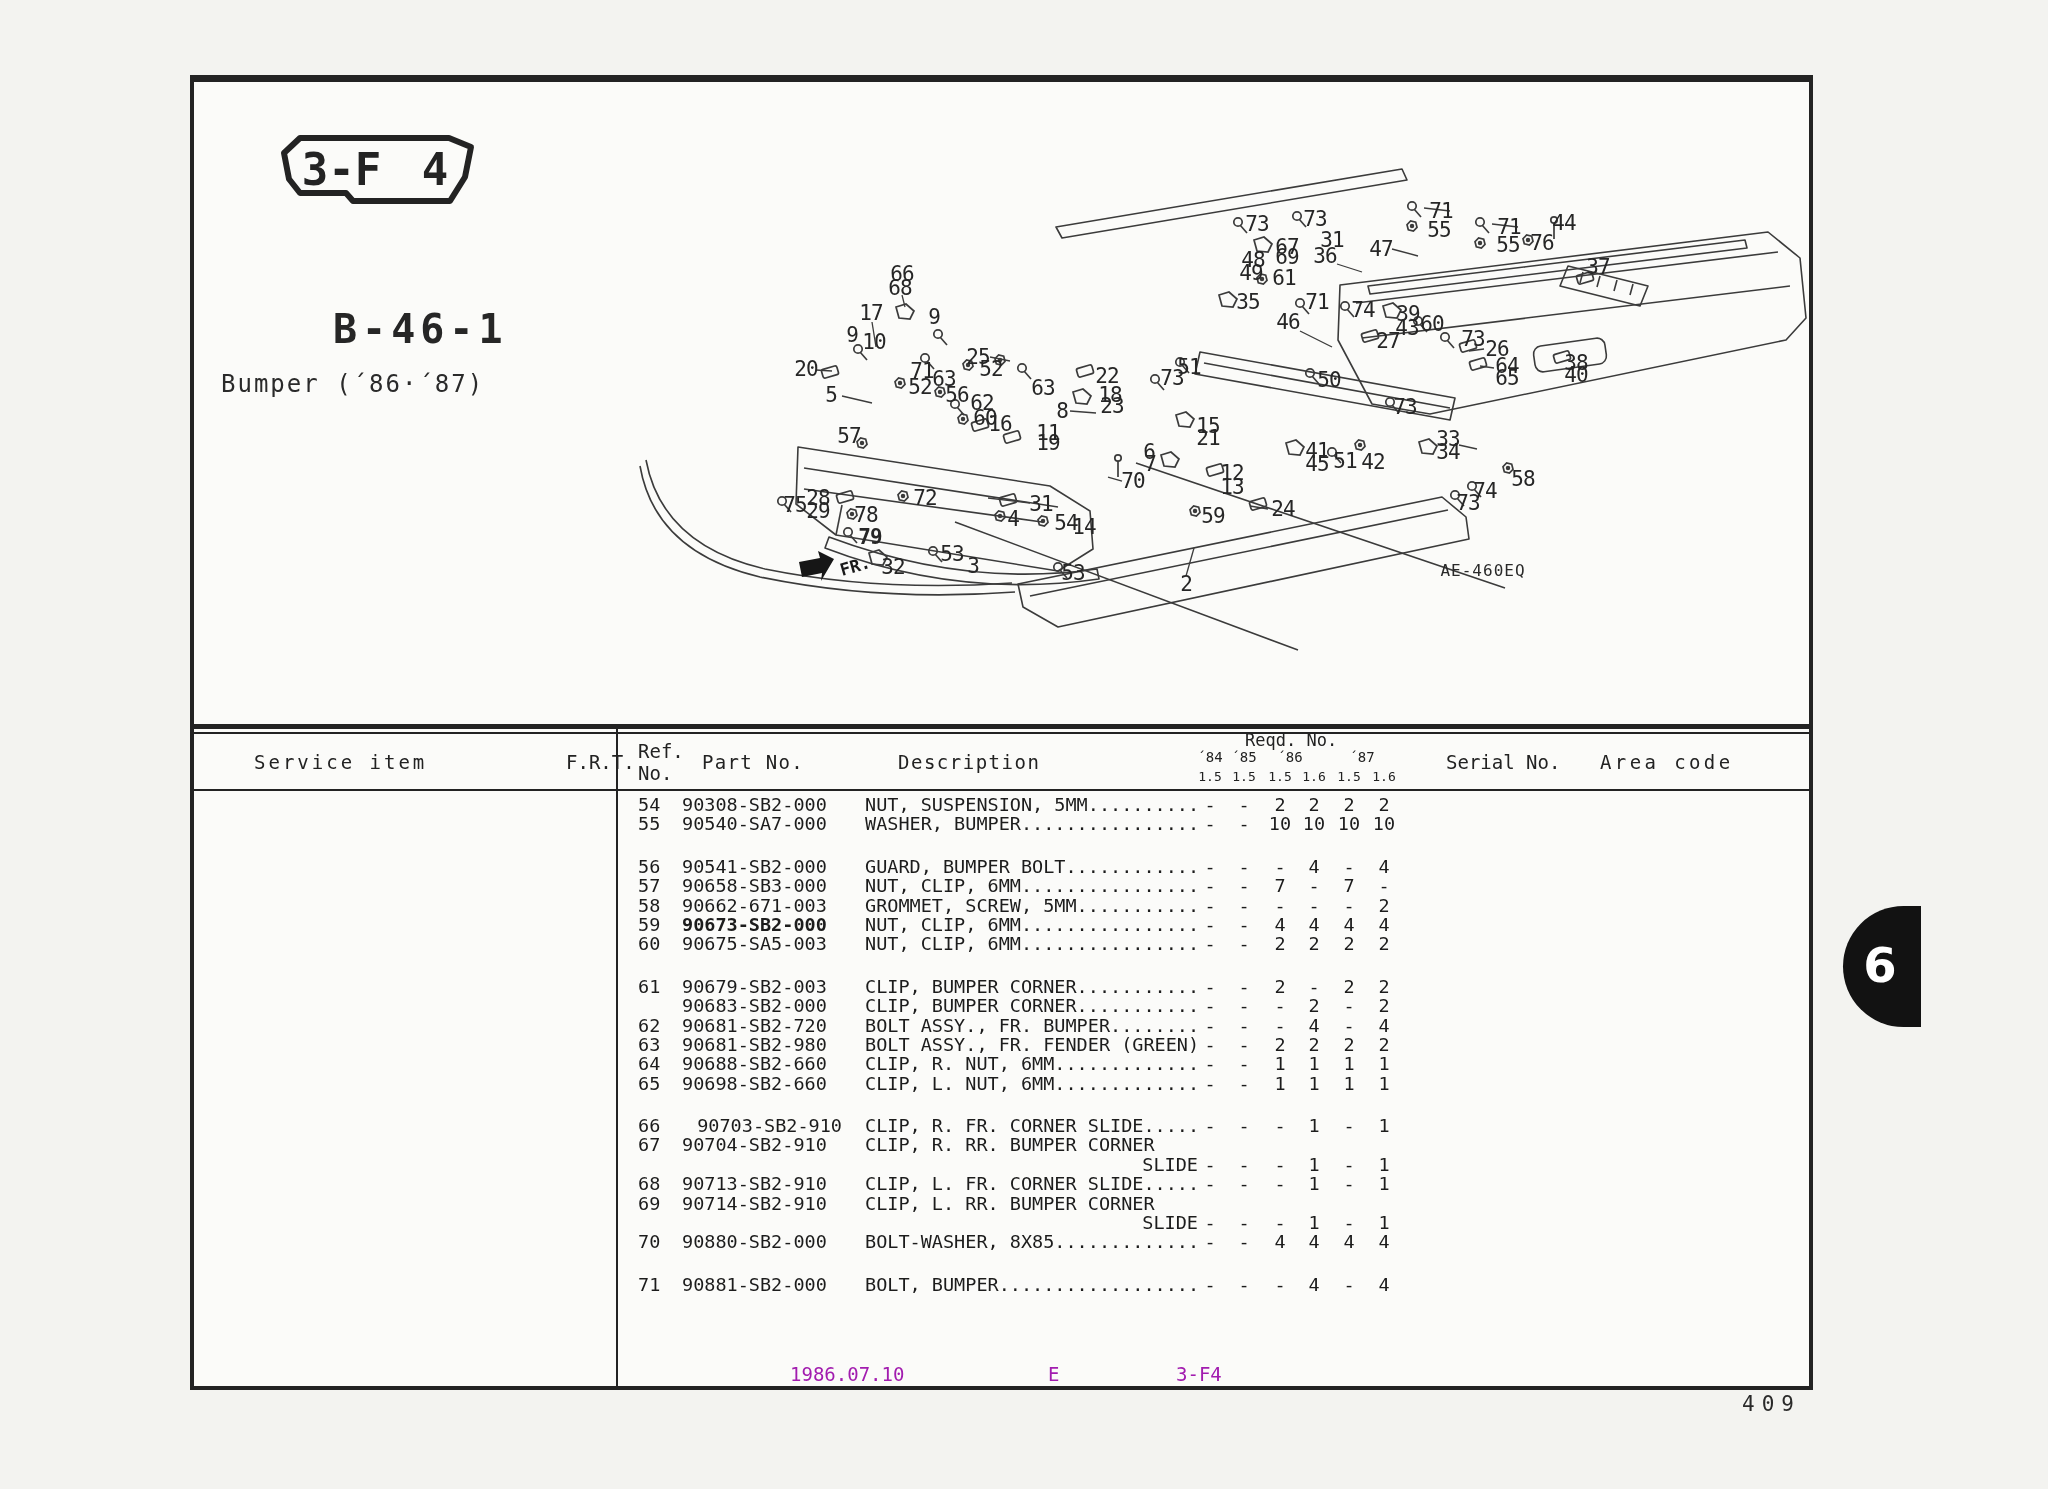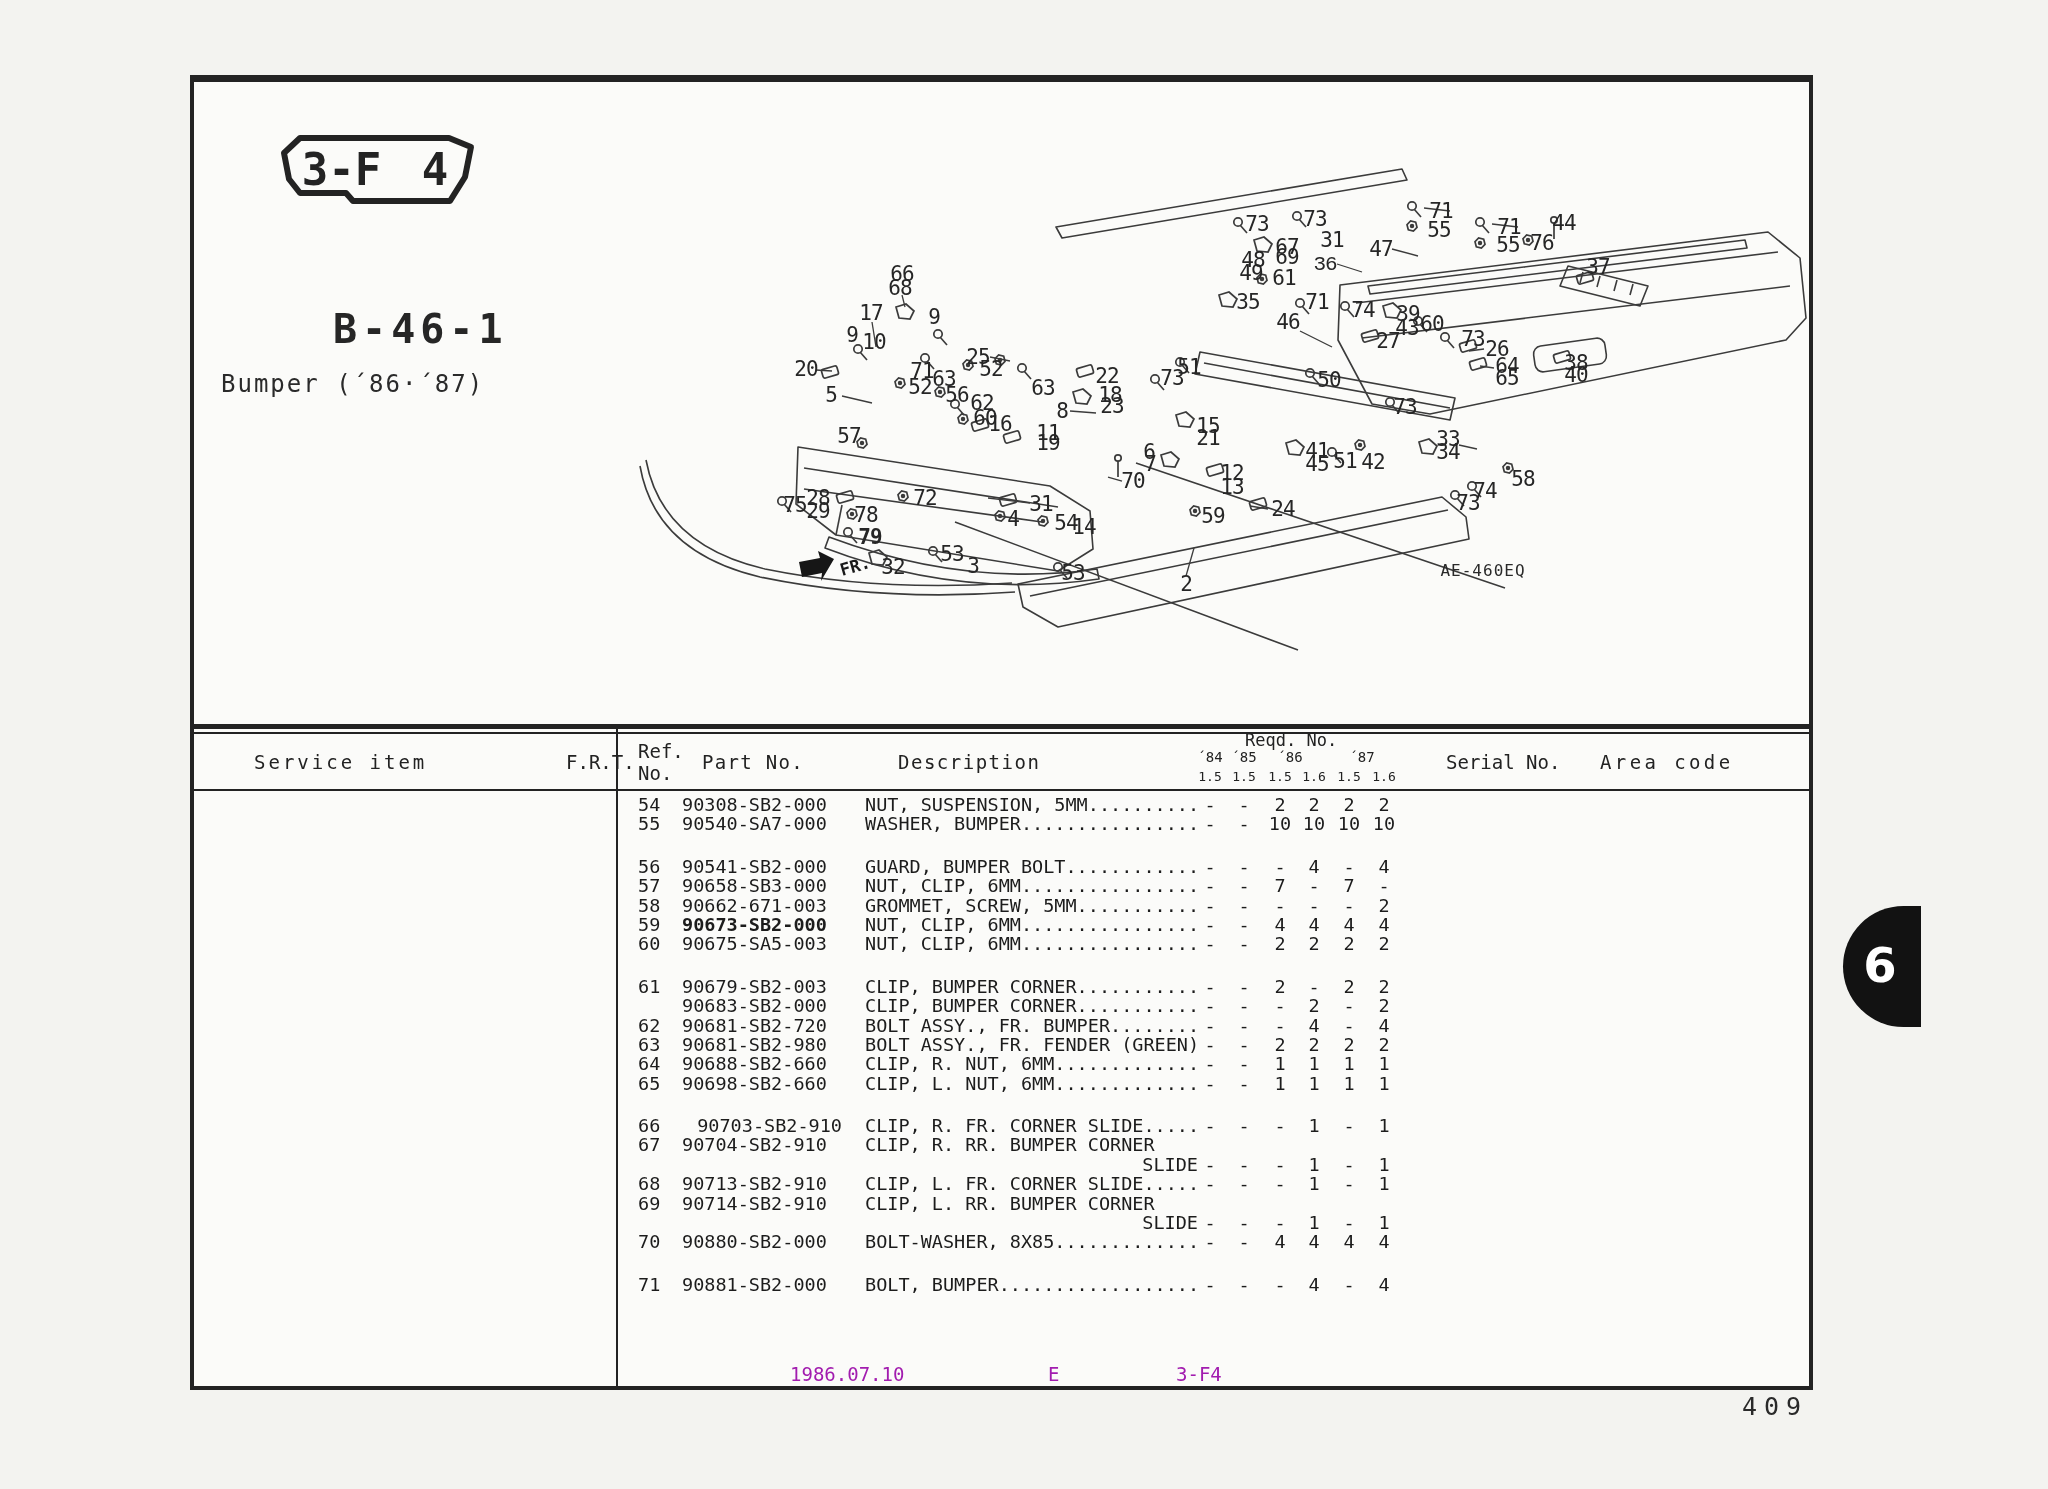--- a/index.html
+++ b/index.html
@@ -26,21 +26,21 @@
   
   .hdr{position:absolute;font-size:19px;color:#222;white-space:nowrap;}
   .hdr-small{position:absolute;font-size:14px;color:#222;transform:translateX(-50%);white-space:nowrap;}
   .hdr-tiny{position:absolute;font-size:13px;color:#222;transform:translateX(-50%);white-space:nowrap;}
   #table-rows{position:absolute;left:0;top:794px;width:2048px;}
   .trow{position:relative;height:19.4px;}
   .tgap{position:relative;height:23px;}
   .tcell{position:absolute;top:0;font-size:18.5px;white-space:pre;color:#1c1c1c;}
   
   .footer-txt{position:absolute;font-size:19px;color:#a21caf;}
-  #page-number{position:absolute;left:1742px;top:1392px;font-size:25px;letter-spacing:7px;color:#2a2a2a;}
+  #page-number{position:absolute;left:1742px;top:1392px;font-size:21px;letter-spacing:7px;color:#2a2a2a;}
   
   #thumb-tab{position:absolute;left:1843px;top:906px;width:78px;height:121px;background:#121212;
              border-radius:62px 0 0 62px;}
   #thumb-tab span{display:block;width:100%;height:100%;line-height:118px;text-align:center;
                   padding-right:4px;box-sizing:border-box;color:#fff;font-size:48px;font-weight:bold;
                   font-family:"DejaVu Sans",sans-serif;}
 </style>
 </head>
 <body>
 
@@ -276,21 +276,21 @@
       <div class="dlabel" style="left: 1189px; top: 367px;">51</div>
       <div class="dlabel" style="left: 1257px; top: 224px;">73</div>
       <div class="dlabel" style="left: 1287px; top: 247px;">67</div>
       <div class="dlabel" style="left: 1287px; top: 257px;">69</div>
       <div class="dlabel" style="left: 1253px; top: 260px;">48</div>
       <div class="dlabel" style="left: 1251px; top: 273px;">49</div>
       <div class="dlabel" style="left: 1284px; top: 278px;">61</div>
       <div class="dlabel" style="left: 1315px; top: 219px;">73</div>
       <div class="dlabel" style="left: 1332px; top: 240px;">31</div>
       <div class="dlabel" style="left: 1381px; top: 249px;">47</div>
-      <div class="dlabel" style="left: 1325px; top: 264px; font-family: Liberation Mono, monospace;">36</div>
+      <div class="dlabel" style="left: 1325px; top: 256px;">36</div>
       <div class="dlabel" style="left: 1248px; top: 302px;">35</div>
       <div class="dlabel" style="left: 1317px; top: 302px;">71</div>
       <div class="dlabel" style="left: 1363px; top: 310px;">74</div>
       <div class="dlabel" style="left: 1408px; top: 314px;">39</div>
       <div class="dlabel" style="left: 1407px; top: 328px;">43</div>
       <div class="dlabel" style="left: 1432px; top: 324px;">60</div>
       <div class="dlabel" style="left: 1288px; top: 322px;">46</div>
       <div class="dlabel" style="left: 1388px; top: 341px;">27</div>
       <div class="dlabel" style="left: 1473px; top: 339px;">73</div>
       <div class="dlabel" style="left: 1497px; top: 349px;">26</div>

